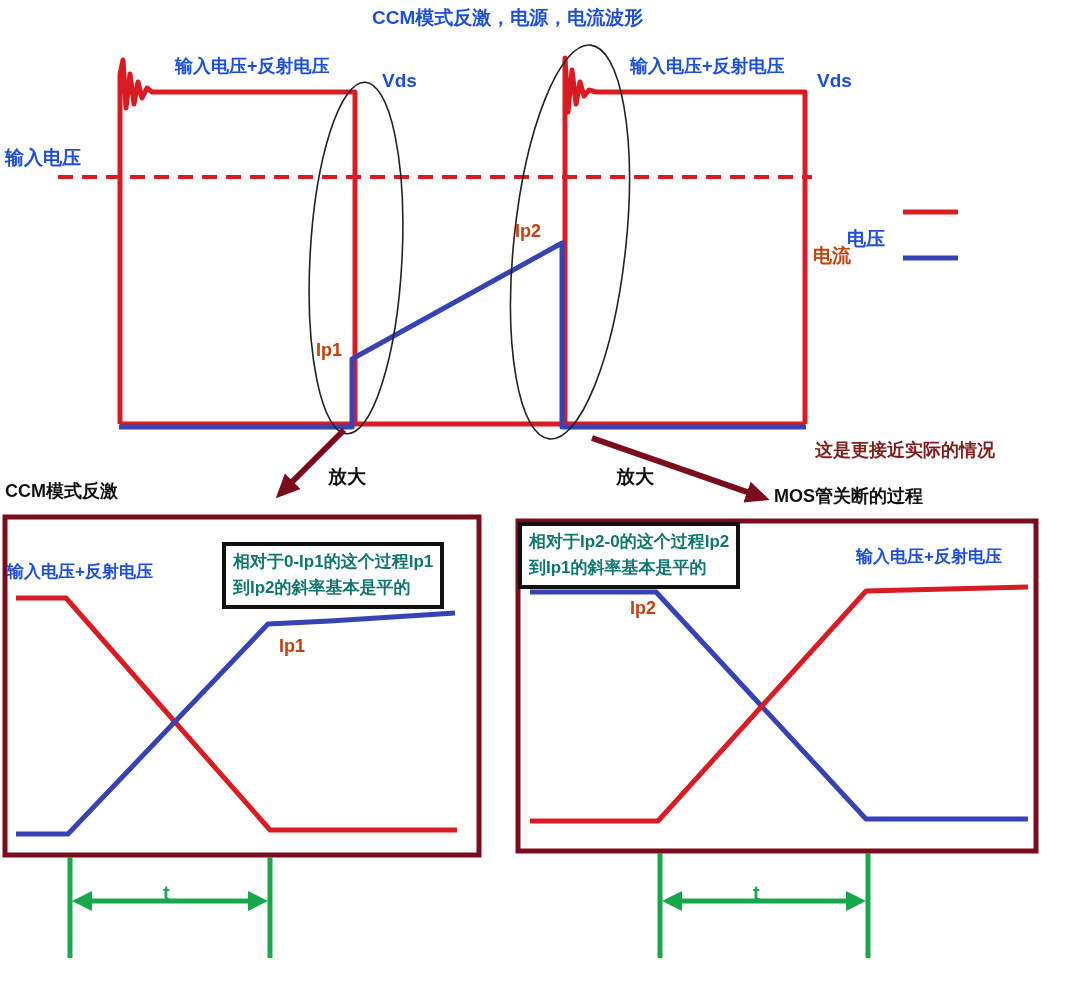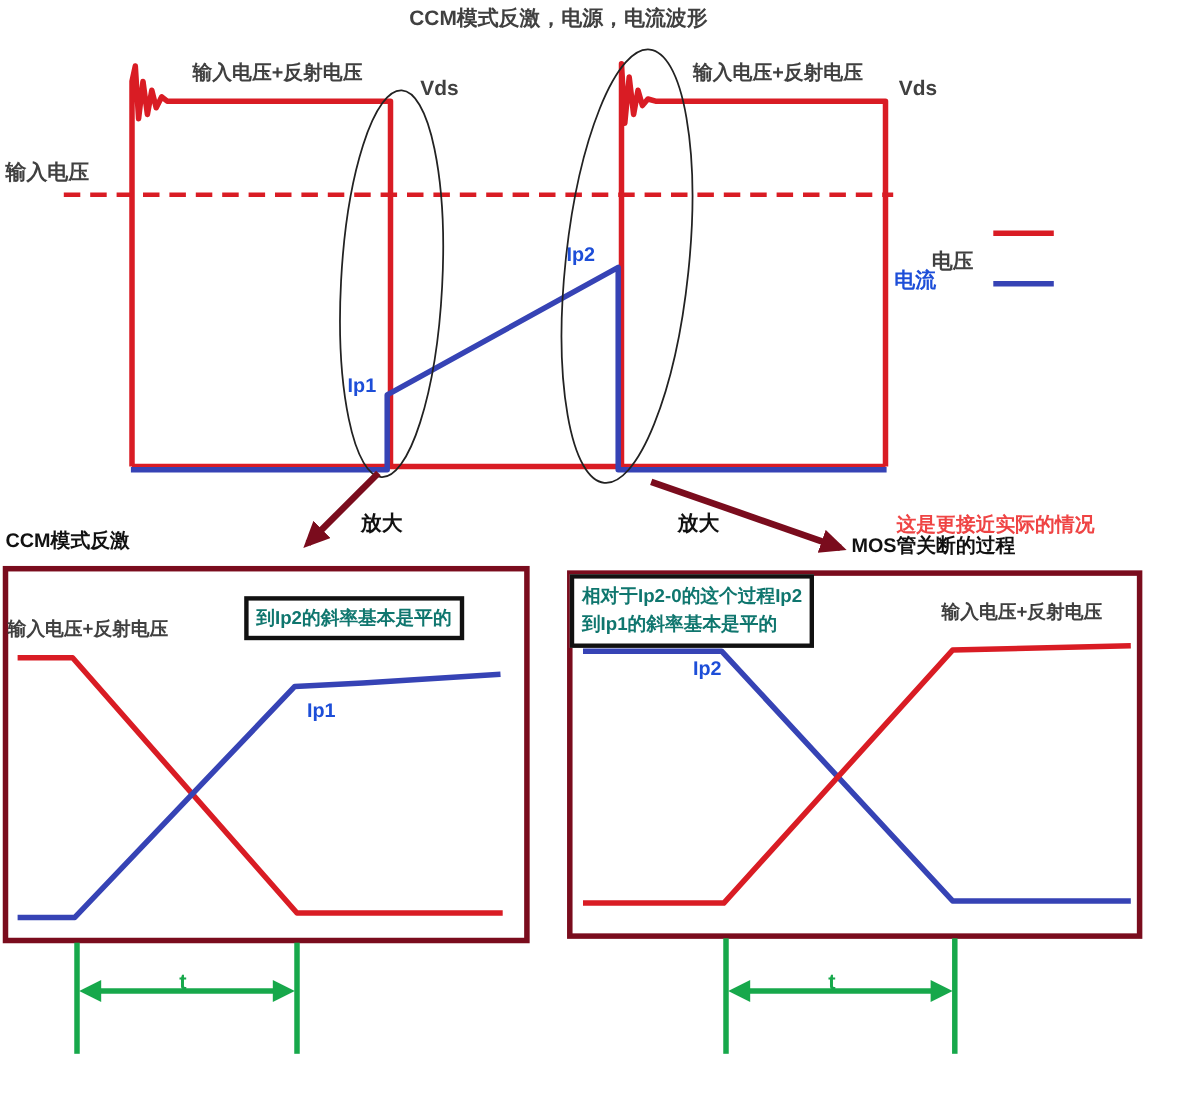--- a/index.html
+++ b/index.html
@@ -7,24 +7,24 @@
   .page {
     position:relative; width:1080px; height:999px;
     background:#ffffff; overflow:hidden;
     font-family:"Liberation Sans", sans-serif;
   }
   .drawing { position:absolute; left:0; top:0; }
   .lbl {
     position:absolute; font-weight:bold; white-space:nowrap;
     font-size:18px; line-height:1.2;
   }
-  .red    { color:#404040; }
-  .blue   { color:#1d4ed8; }
+  .red    { color:#1d4ed8; }
+  .blue   { color:#c2410c; }
   .green  { color:#17a84b; }
-  .purple { color:#ef4444;margin-top:27px; }
+  .purple { color:#7f1d1d; }
   .black  { color:#111111; }
   .title  { font-size:19px; }
   .big    { font-size:20px; }
   .note-box {
     position:absolute; border:4px solid #111111; background:#ffffff;
     color:#0f766e; font-weight:bold; font-size:17px; line-height:1.55;
     padding:3px 7px; white-space:nowrap;
   }
 </style>
 </head>
@@ -97,20 +97,21 @@
   <div class="lbl purple" style="left:815px; top:440px;">这是更接近实际的情况</div>
 
   <div class="lbl black title" style="left:328px; top:466px;">放大</div>
   <div class="lbl black title" style="left:616px; top:466px;">放大</div>
 
   <div class="lbl black" style="left:5px; top:481px;">CCM模式反激</div>
   <div class="lbl black" style="left:774px; top:486px;">MOS管关断的过程</div>
 
   <div class="lbl red" style="left:7px; top:562px; font-size:17px;">输入电压+反射电压</div>
   <div class="note-box" style="left:222px; top:542px;">
+    <div>相对于0-Ip1的这个过程Ip1</div>
     <div>到Ip2的斜率基本是平的</div>
   </div>
   <div class="lbl blue" style="left:279px; top:636px;">Ip1</div>
   <div class="lbl green big" style="left:163px; top:881px;">t</div>
 
   <div class="note-box" style="left:518px; top:522px;">
     <div>相对于Ip2-0的这个过程Ip2</div>
     <div>到Ip1的斜率基本是平的</div>
   </div>
   <div class="lbl red" style="left:856px; top:547px; font-size:17px;">输入电压+反射电压</div>

